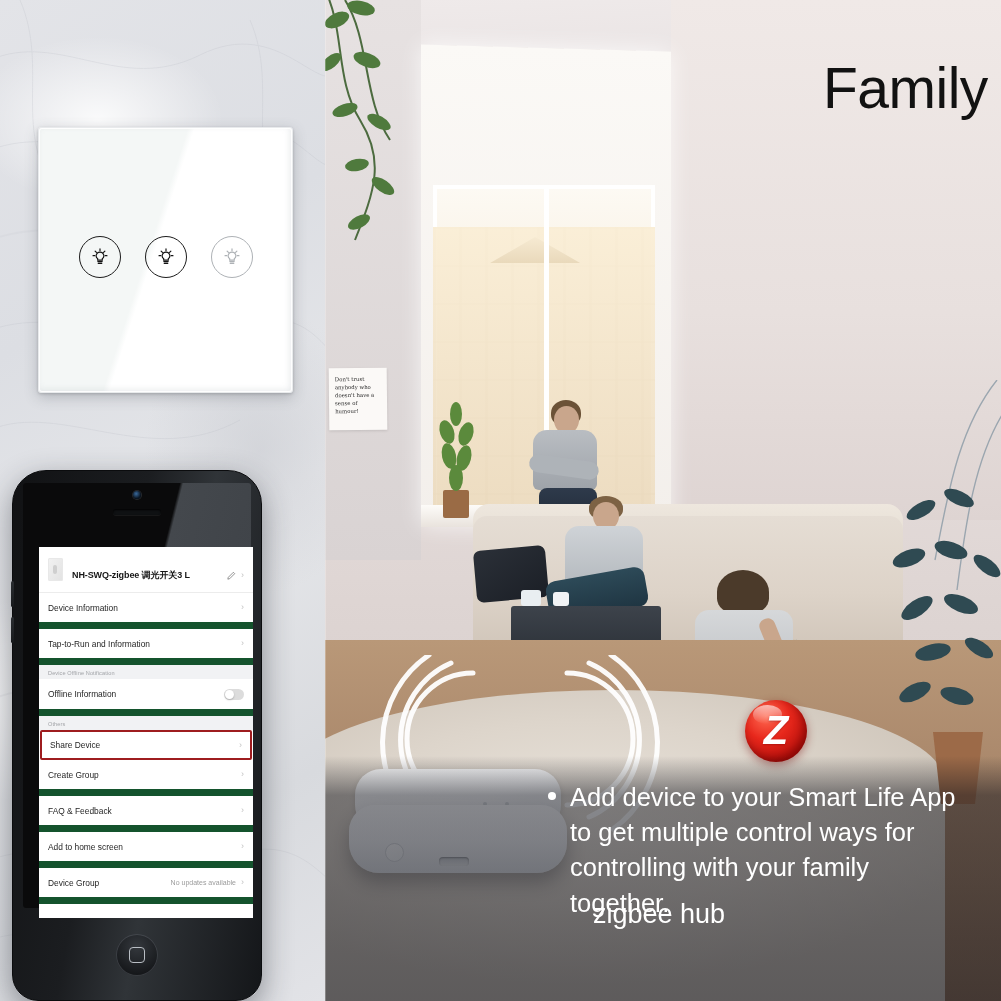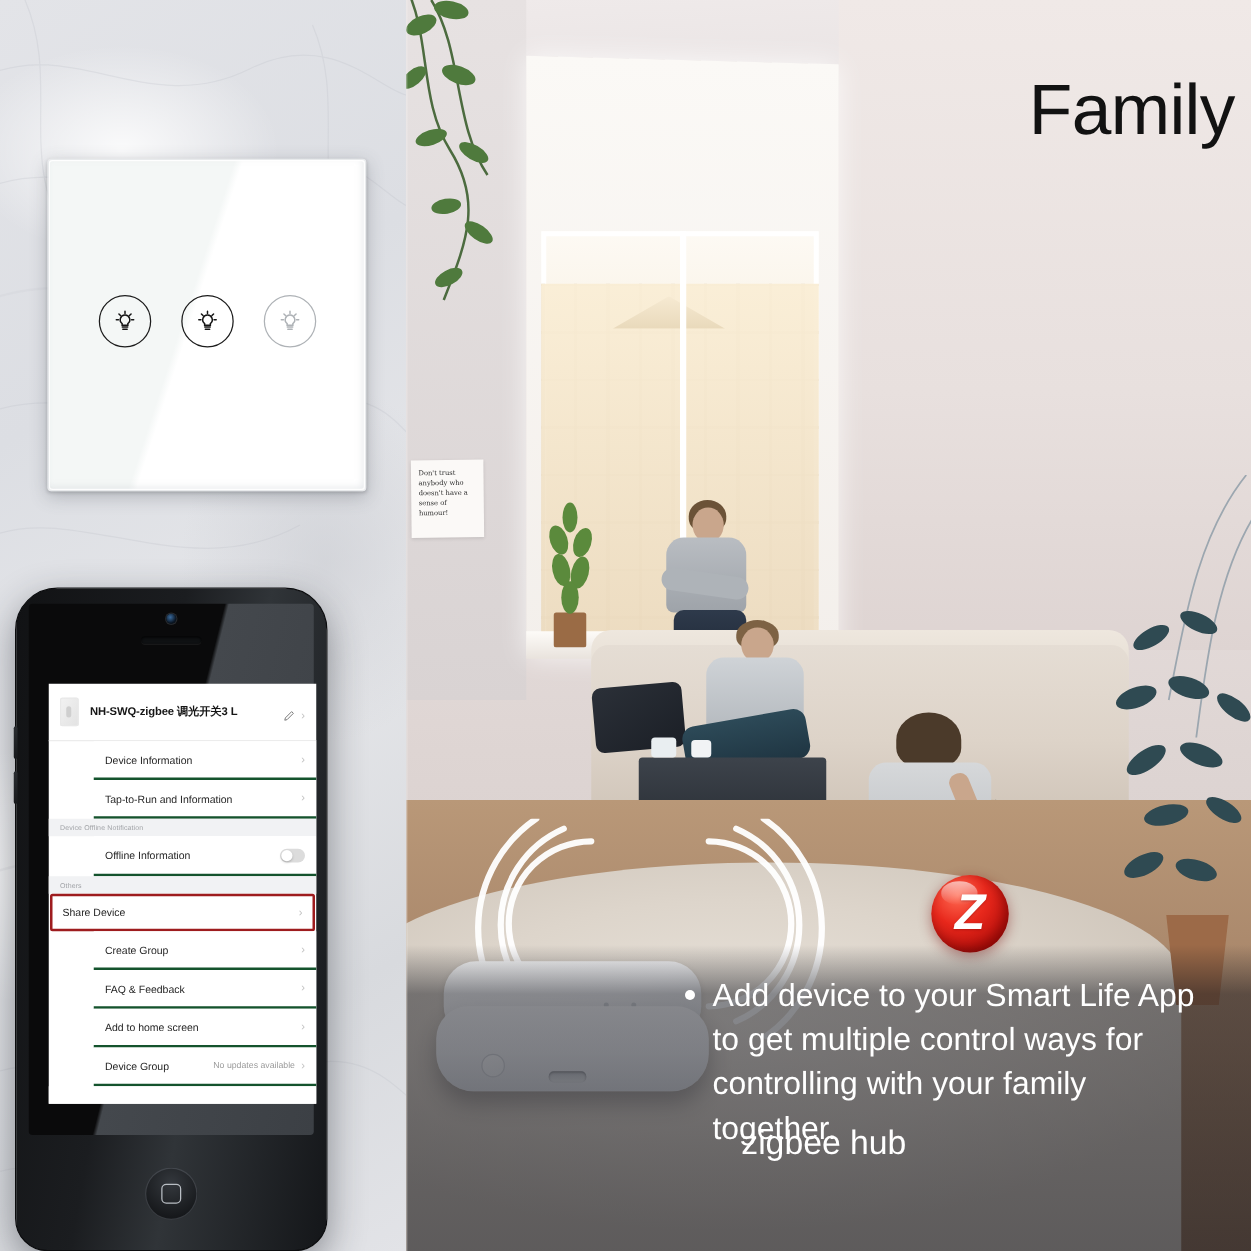--- a/index.html
+++ b/index.html
@@ -86,21 +86,21 @@
     background: linear-gradient(180deg, #2a2d31, #17191c);
   }
 
   
   .app {
     position: absolute; left: 26px; right: 8px; top: 76px;
     background: #ffffff;
     font-size: 8.2px; color: #1b1b1b;
   }
   .app-header {
-    display: flex; align-items: center; gap: 9px;
+    display: flex; align-items: flex-end; gap: 9px;
     padding: 11px 9px 11px 9px;
     border-bottom: 1px solid #ececec;
   }
   .dev-thumb {
     width: 15px; height: 23px; border-radius: 2px; flex: 0 0 auto;
     background: linear-gradient(120deg, #f2f2f2, #e2e2e2);
     box-shadow: inset 0 0 0 1px #e8e8e8;
     position: relative;
   }
   .dev-thumb::after {
@@ -109,21 +109,21 @@
   }
   .dev-title {
     flex: 1 1 auto; font-size: 9px; font-weight: 700; line-height: 1.34; color: #161616;
     letter-spacing: -.1px;
   }
   .hdr-actions { display: flex; align-items: center; gap: 4px; padding-top: 6px; }
   .chev { color: #c2c2c2; font-size: 9px; line-height: 1; }
 
   .app-row {
     display: flex; align-items: center; justify-content: space-between;
-    padding: 9.5px 9px; border-bottom: 2px solid #14532d; background: #fff; margin-left: 36px;
+    padding: 9.5px 9px; border-bottom: 7px solid #14532d; background: #fff;
   }
   .app-row .label { font-size: 8.4px; color: #1f1f1f; }
   .app-row .right { display: flex; align-items: center; gap: 5px; }
   .app-row .meta { font-size: 7px; color: #9b9b9b; }
   .section-head {
     background: #f1f2f4; padding: 5px 9px 3px 9px;
     font-size: 5.6px; color: #a2a4a8; letter-spacing: .1px;
   }
   .toggle {
     width: 20px; height: 11px; border-radius: 6px; background: #dcdcdc; position: relative;

